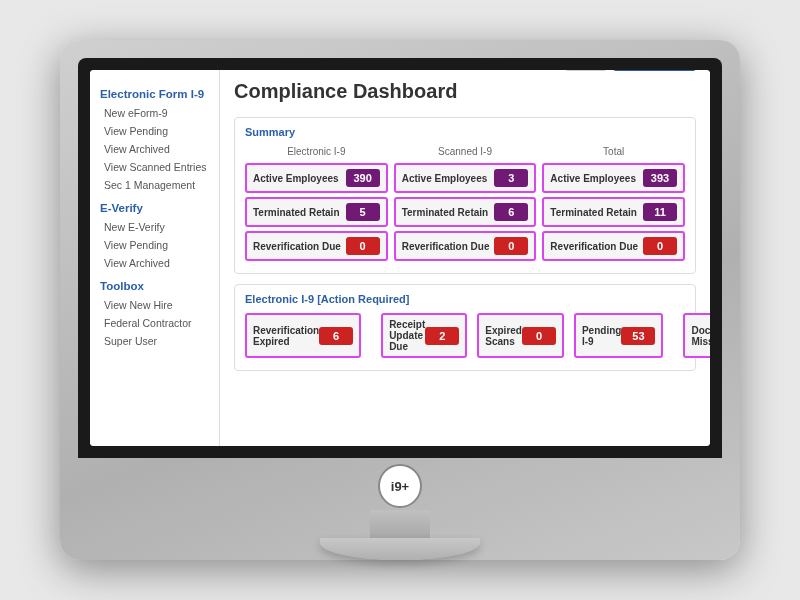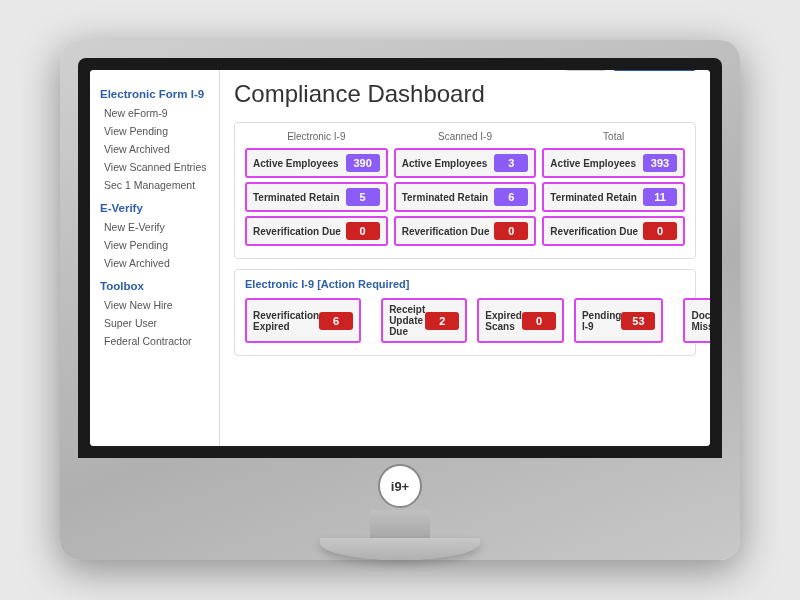--- a/index.html
+++ b/index.html
@@ -92,22 +92,22 @@
     }
 
     
     .main-content {
       flex: 1;
       padding: 10px 14px;
       overflow-y: auto;
       background: #fff;
     }
     .page-title {
-      font-size: 24px;
-      font-weight: normal;
+      font-size: 20px;
+      font-weight: bold;
       color: #333;
       margin-bottom: 6px;
     }
     .view-toggle {
       display: flex;
       align-items: center;
       gap: 6px;
       float: right;
       margin-top: -26px;
       font-size: 10px;
@@ -176,21 +176,21 @@
     }
     .stat-badge {
       min-width: 34px;
       padding: 3px 6px;
       border-radius: 3px;
       color: #fff;
       font-size: 11px;
       font-weight: bold;
       text-align: center;
     }
-    .badge-blue { background: #8b5cf6; }
+    .badge-blue { background: #701a75; }
     .badge-red { background: #cc2222; }
 
     
     .action-grid {
       display: flex;
       gap: 10px;
     }
     .action-col {
       flex: 1;
       display: flex;
@@ -214,38 +214,39 @@
         <a class="sidebar-link">View Scanned Entries</a>
         <a class="sidebar-link">Sec 1 Management</a>
 
         <div class="sidebar-section-title">E-Verify</div>
         <a class="sidebar-link">New E-Verify</a>
         <a class="sidebar-link">View Pending</a>
         <a class="sidebar-link">View Archived</a>
 
         <div class="sidebar-section-title">Toolbox</div>
         <a class="sidebar-link">View New Hire</a>
+        <a class="sidebar-link">Federal Contractor</a>
         <a class="sidebar-link">Super User</a>
-        <a class="sidebar-link">Federal Contractor</a>
       </div>
 
       <div class="main-content">
 
         <div style="display:flex; align-items:flex-start; justify-content:space-between; margin-bottom:8px;">
           <div class="page-title">Compliance Dashboard</div>
           <div class="view-toggle">
 
             <select class="view-toggle-select">
               <option>All</option>
             </select>
             <button class="view-btn view-btn-active">Hierarchy View</button>
           </div>
         </div>
 
         <div class="section-box">
+          <div class="section-label">Summary</div>
           <div class="summary-grid">
 
             <div class="summary-col">
               <div class="summary-col-header">Electronic I-9</div>
               <div class="stat-row">
                 <span class="stat-label">Active Employees</span>
                 <span class="stat-badge badge-blue">390</span>
               </div>
               <div class="stat-row">
                 <span class="stat-label">Terminated Retain</span>

